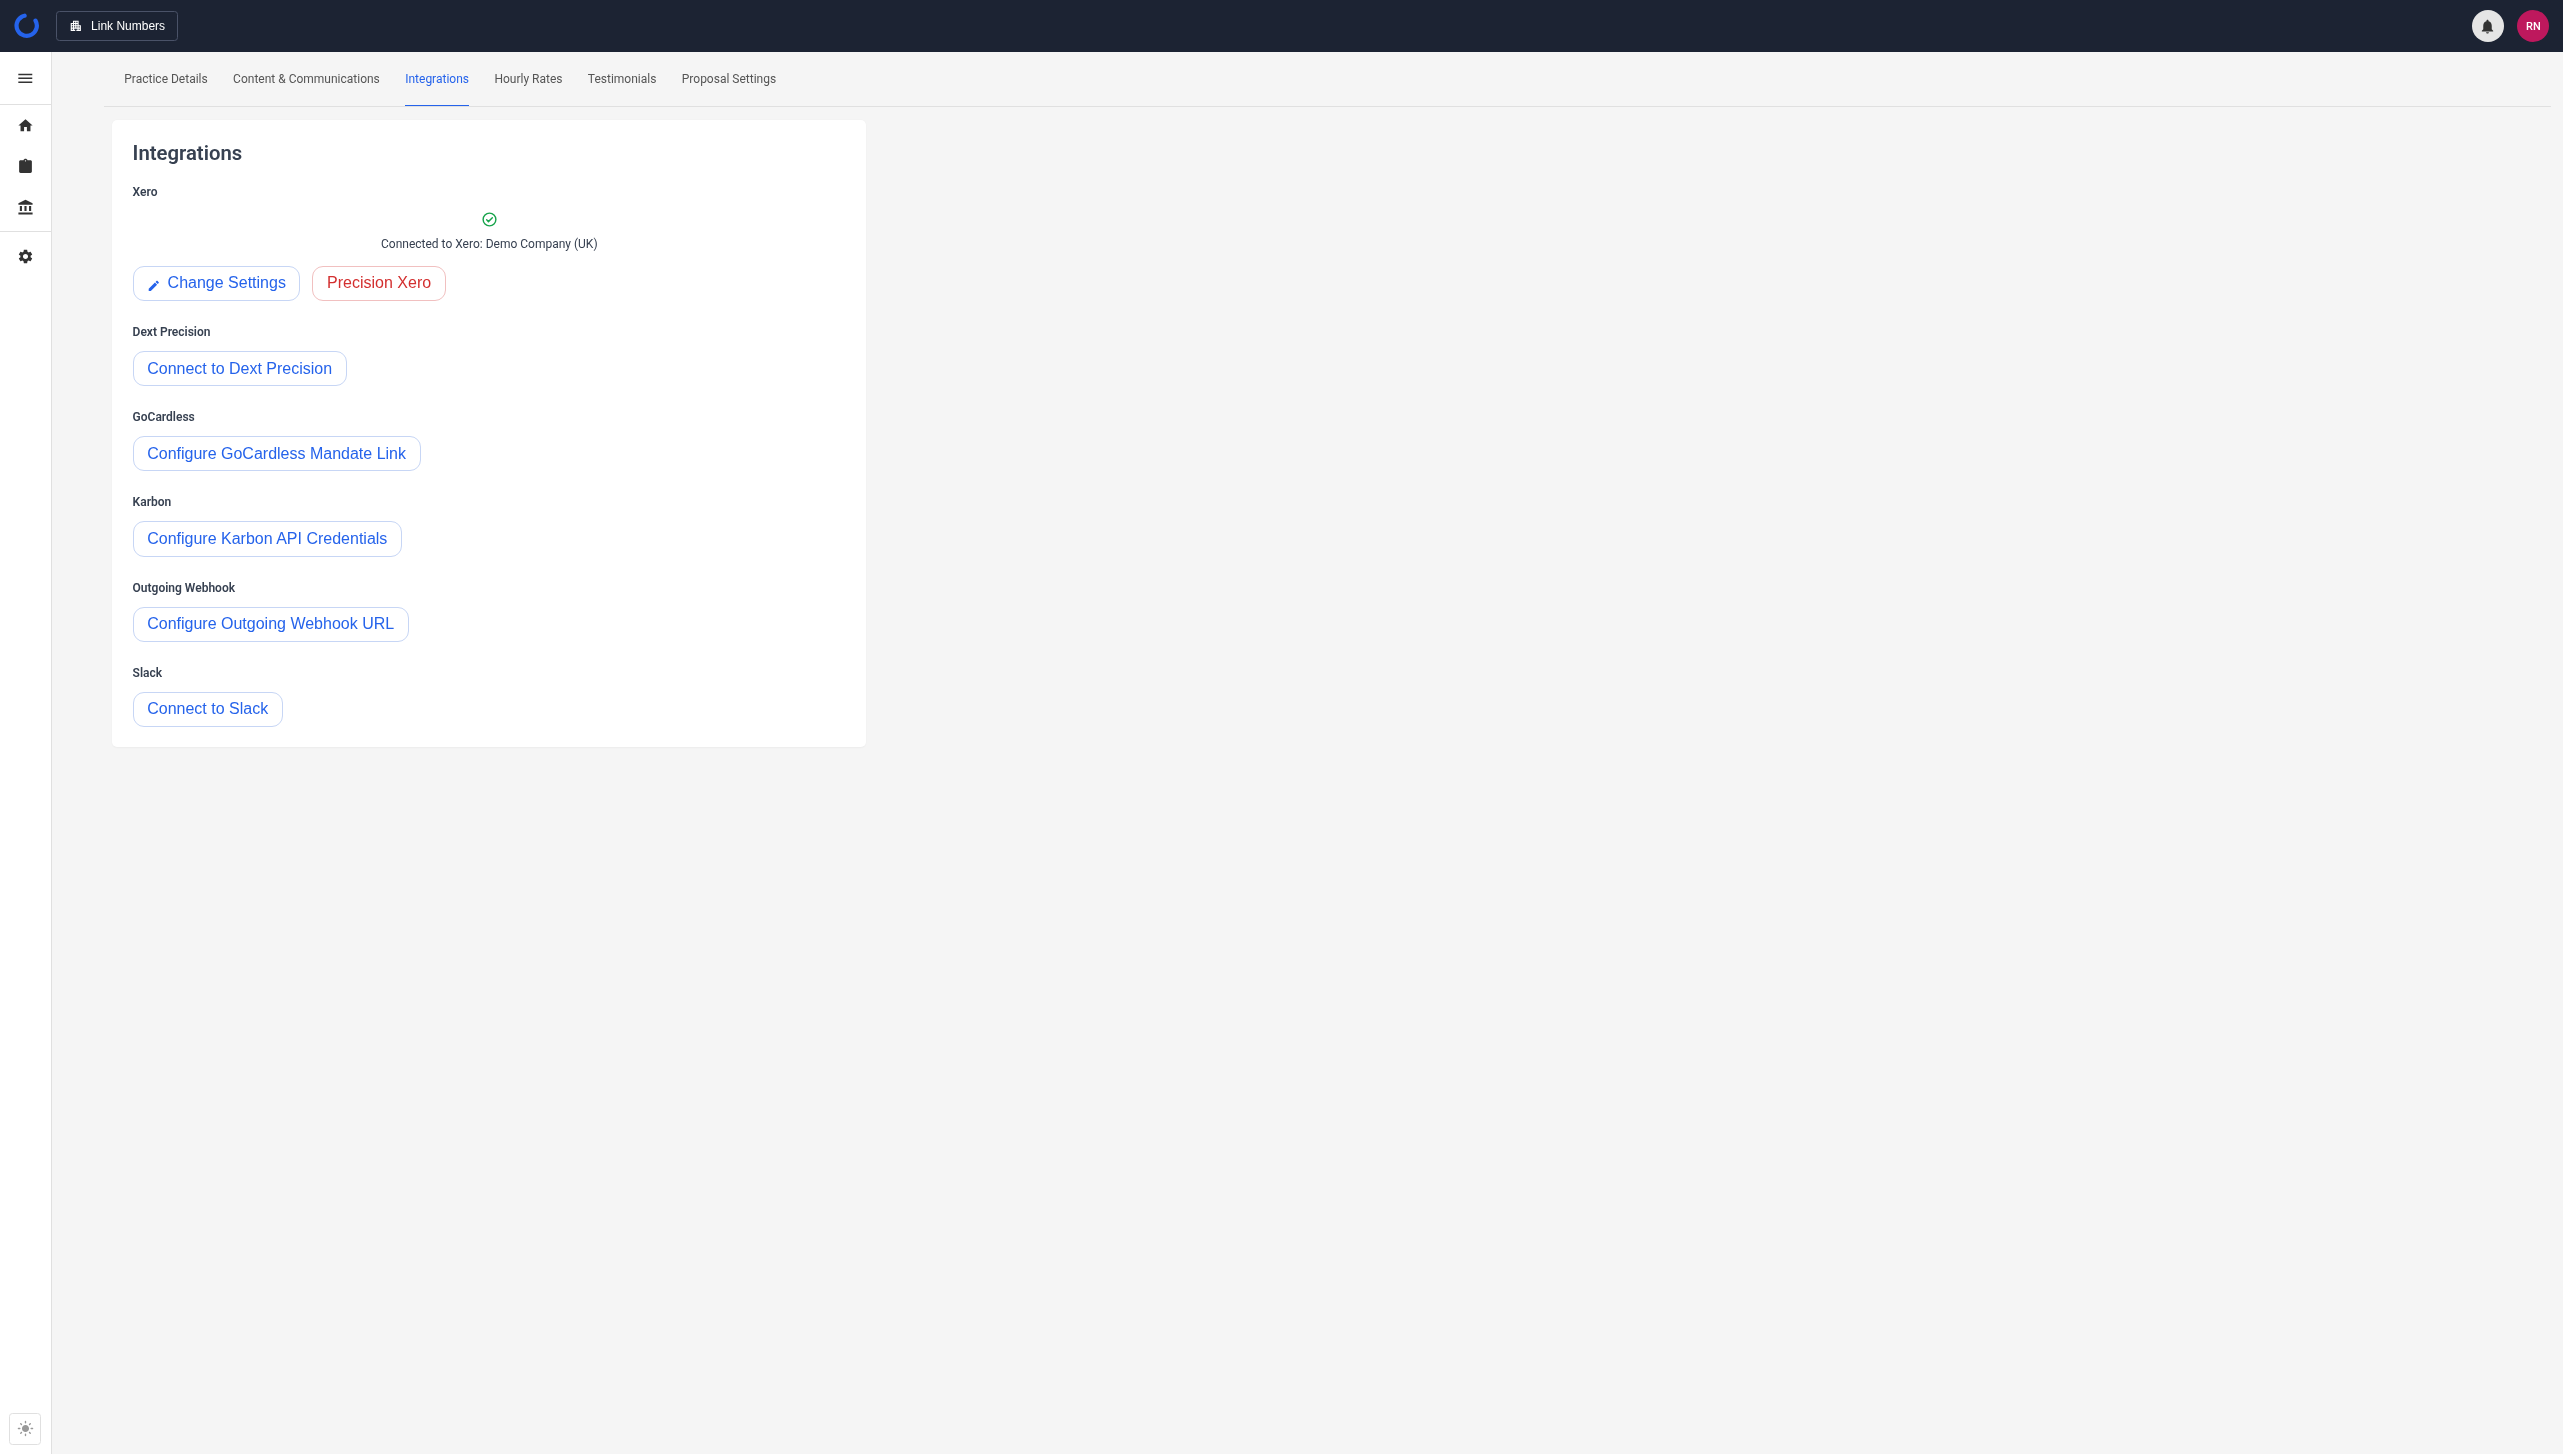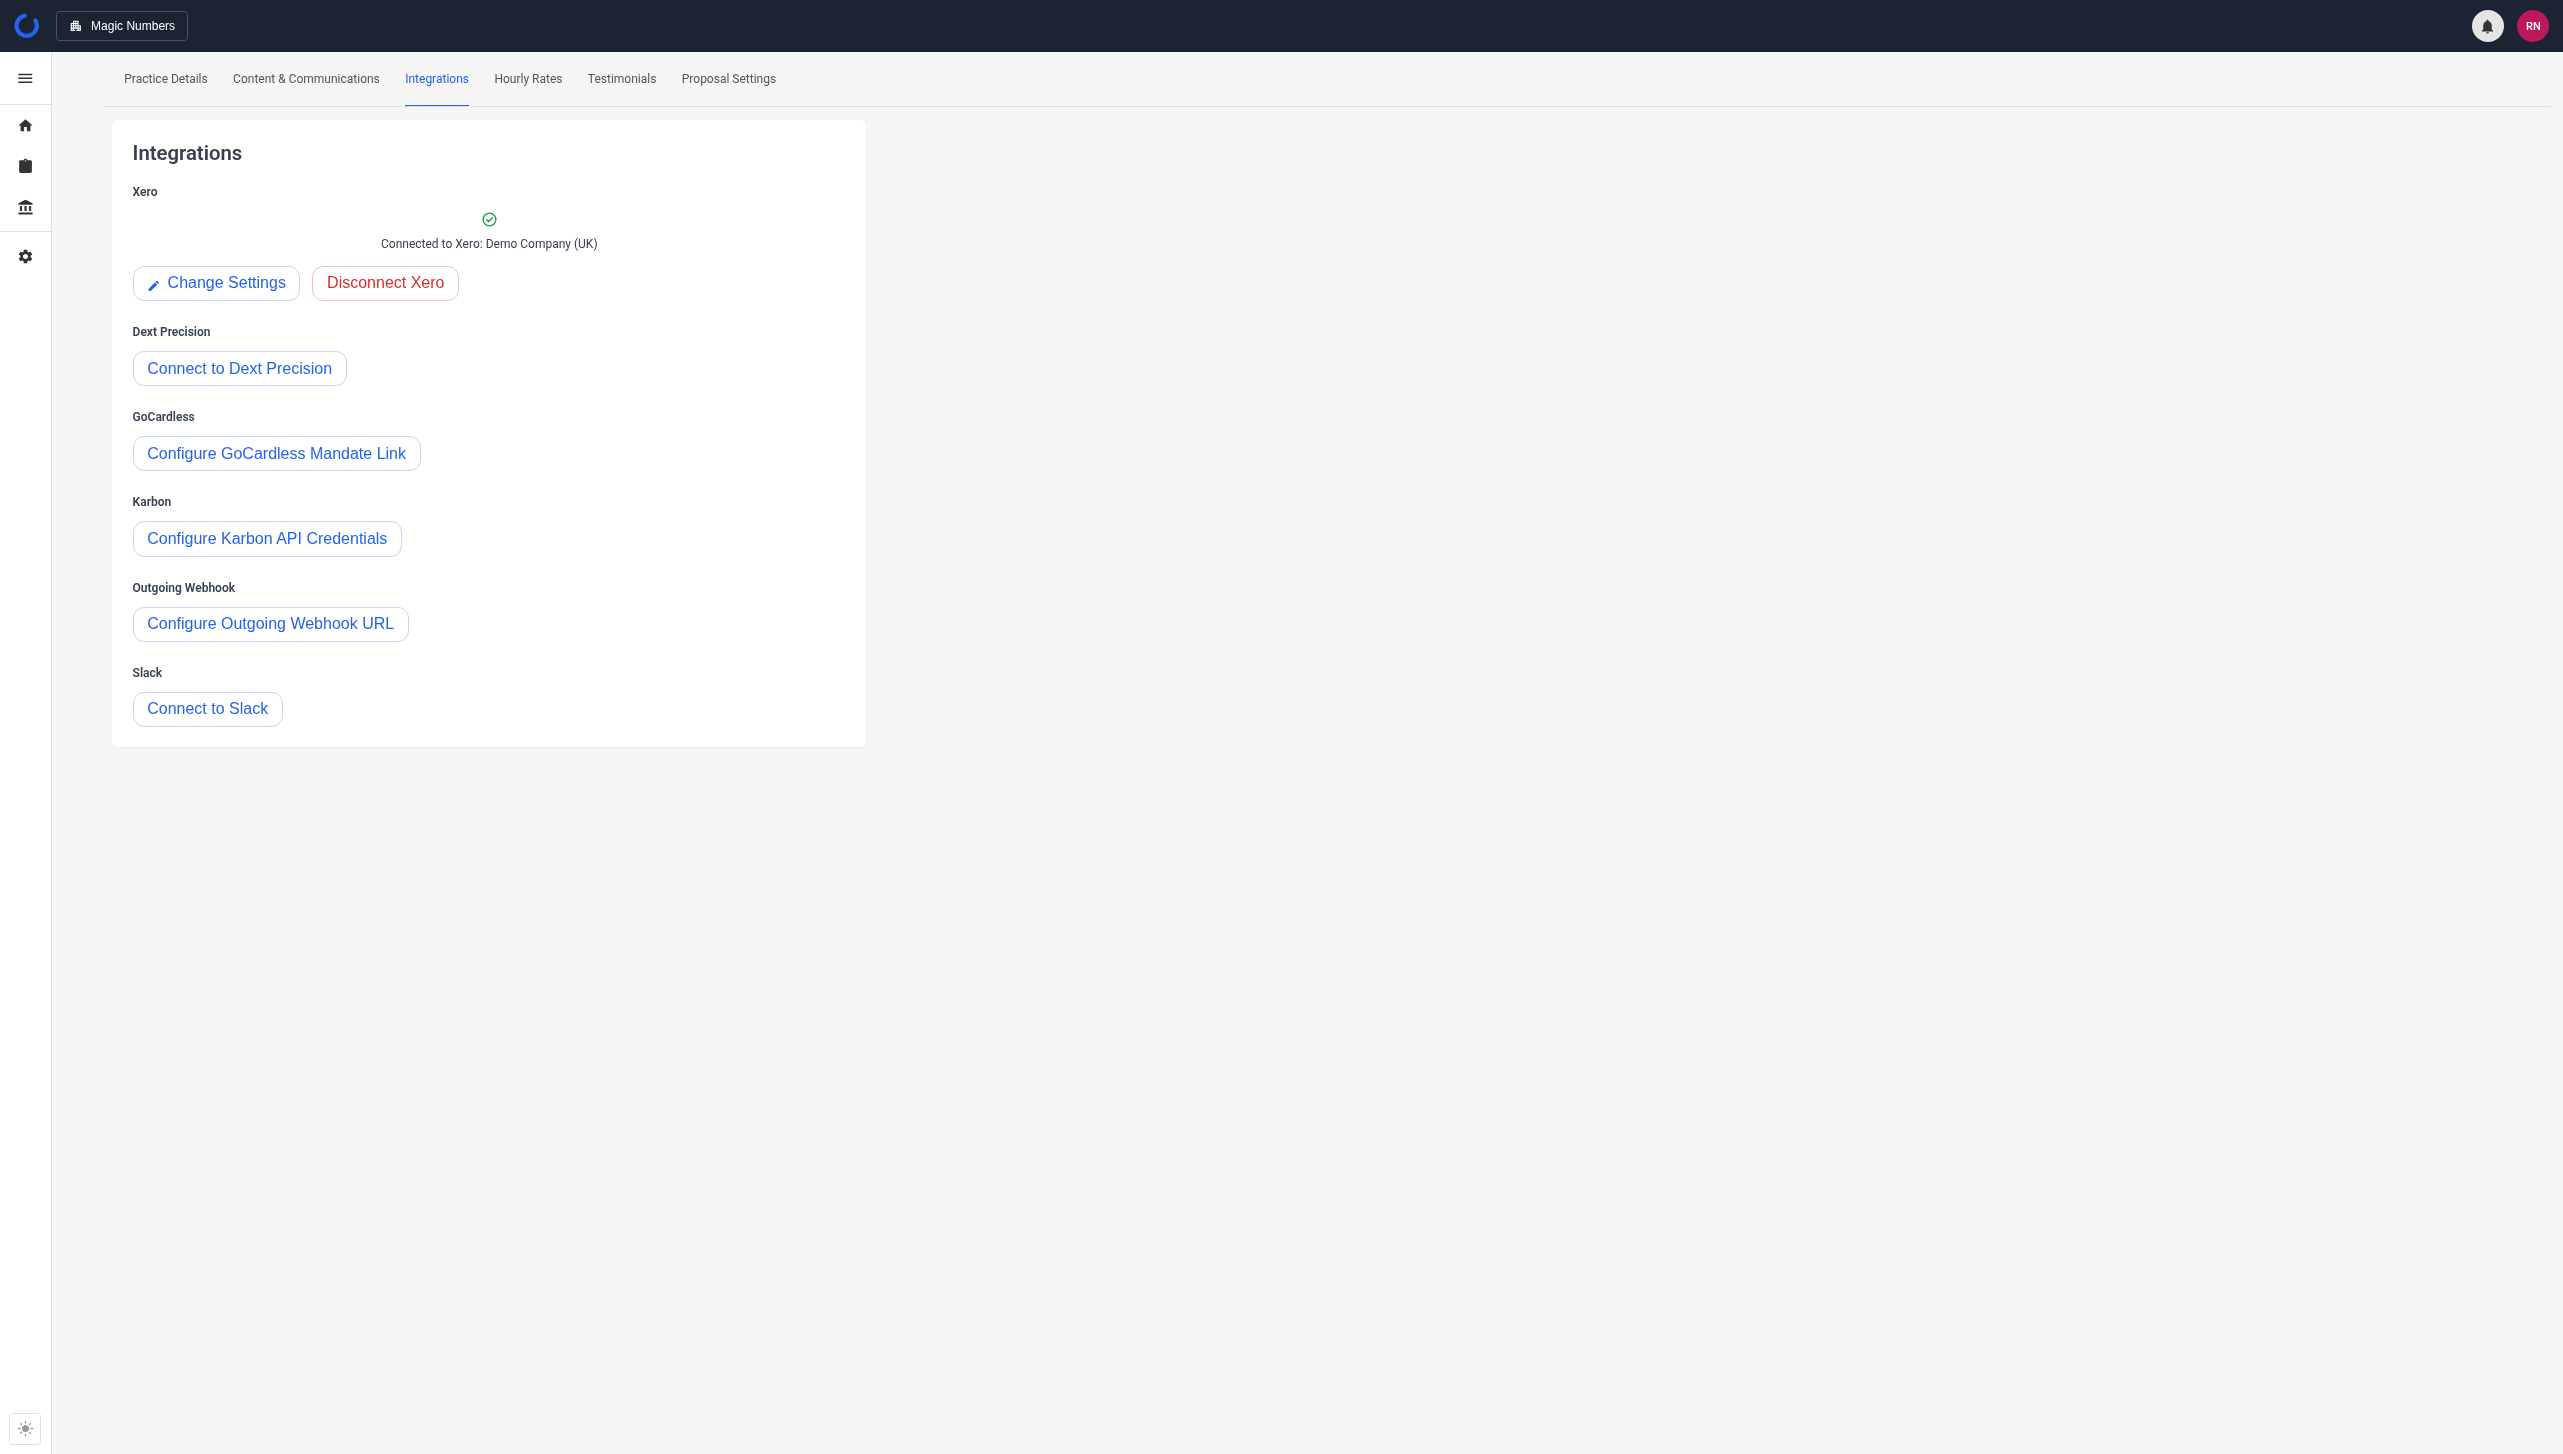--- a/index.html
+++ b/index.html
@@ -51,21 +51,21 @@
   <div class="topbar-left">
     <div class="logo">
       <svg viewBox="0 0 30 30">
           <circle cx="15" cy="15" r="12" fill="none" stroke="#2563eb" stroke-width="5" stroke-dasharray="60 15" stroke-linecap="round" transform="rotate(-30 15 15)"></circle>
         </svg>
     </div>
     <button class="workspace-btn">
       <svg viewBox="0 0 24 24">
           <path fill="#fff" d="M3 21V7h4V3h10v8h4v10h-8v-4h-2v4H3zm2-2h2v-2H5v2zm0-4h2v-2H5v2zm0-4h2V9H5v2zm4 8h2v-2H9v2zm0-4h2v-2H9v2zm0-4h2V9H9v2zm0-4h2V5H9v2zm4 12h2v-2h-2v2zm0-4h2v-2h-2v2zm0-4h2V9h-2v2zm0-4h2V5h-2v2zm4 12h2v-2h-2v2zm0-4h2v-2h-2v2z"></path>
         </svg>
-      <span>Magic Numbers</span>
+      <span>Link Numbers</span>
     </button>
   </div>
   <div class="topbar-right">
     <div class="notif-btn">
       <svg viewBox="0 0 24 24">
           <path fill="#333" d="M12 22c1.1 0 2-.9 2-2h-4c0 1.1.9 2 2 2zm6-6v-5c0-3.07-1.63-5.64-4.5-6.32V4c0-.83-.67-1.5-1.5-1.5s-1.5.67-1.5 1.5v.68C7.64 5.36 6 7.92 6 11v5l-2 2v1h16v-1l-2-2z"></path>
         </svg>
     </div>
     <div class="avatar">
       <span>RN</span>
@@ -132,21 +132,21 @@
         <span class="status-text">Connected to Xero: Demo Company (UK)</span>
       </div>
       <div class="btn-row">
         <button class="btn btn-primary">
           <svg viewBox="0 0 24 24">
               <path fill="#2563eb" d="M3 17.25V21h3.75L17.81 9.94l-3.75-3.75L3 17.25zM20.71 7.04c.39-.39.39-1.02 0-1.41l-2.34-2.34c-.39-.39-1.02-.39-1.41 0l-1.83 1.83 3.75 3.75 1.83-1.83z"></path>
             </svg>
           <span>Change Settings</span>
         </button>
         <button class="btn btn-danger">
-          <span>Disconnect Xero</span>
+          <span>Precision Xero</span>
         </button>
       </div>
 
       <div class="section-title">Dext Precision</div>
       <button class="btn btn-primary">
         <span>Connect to Dext Precision</span>
       </button>
 
       <div class="section-title">GoCardless</div>
       <button class="btn btn-primary">

